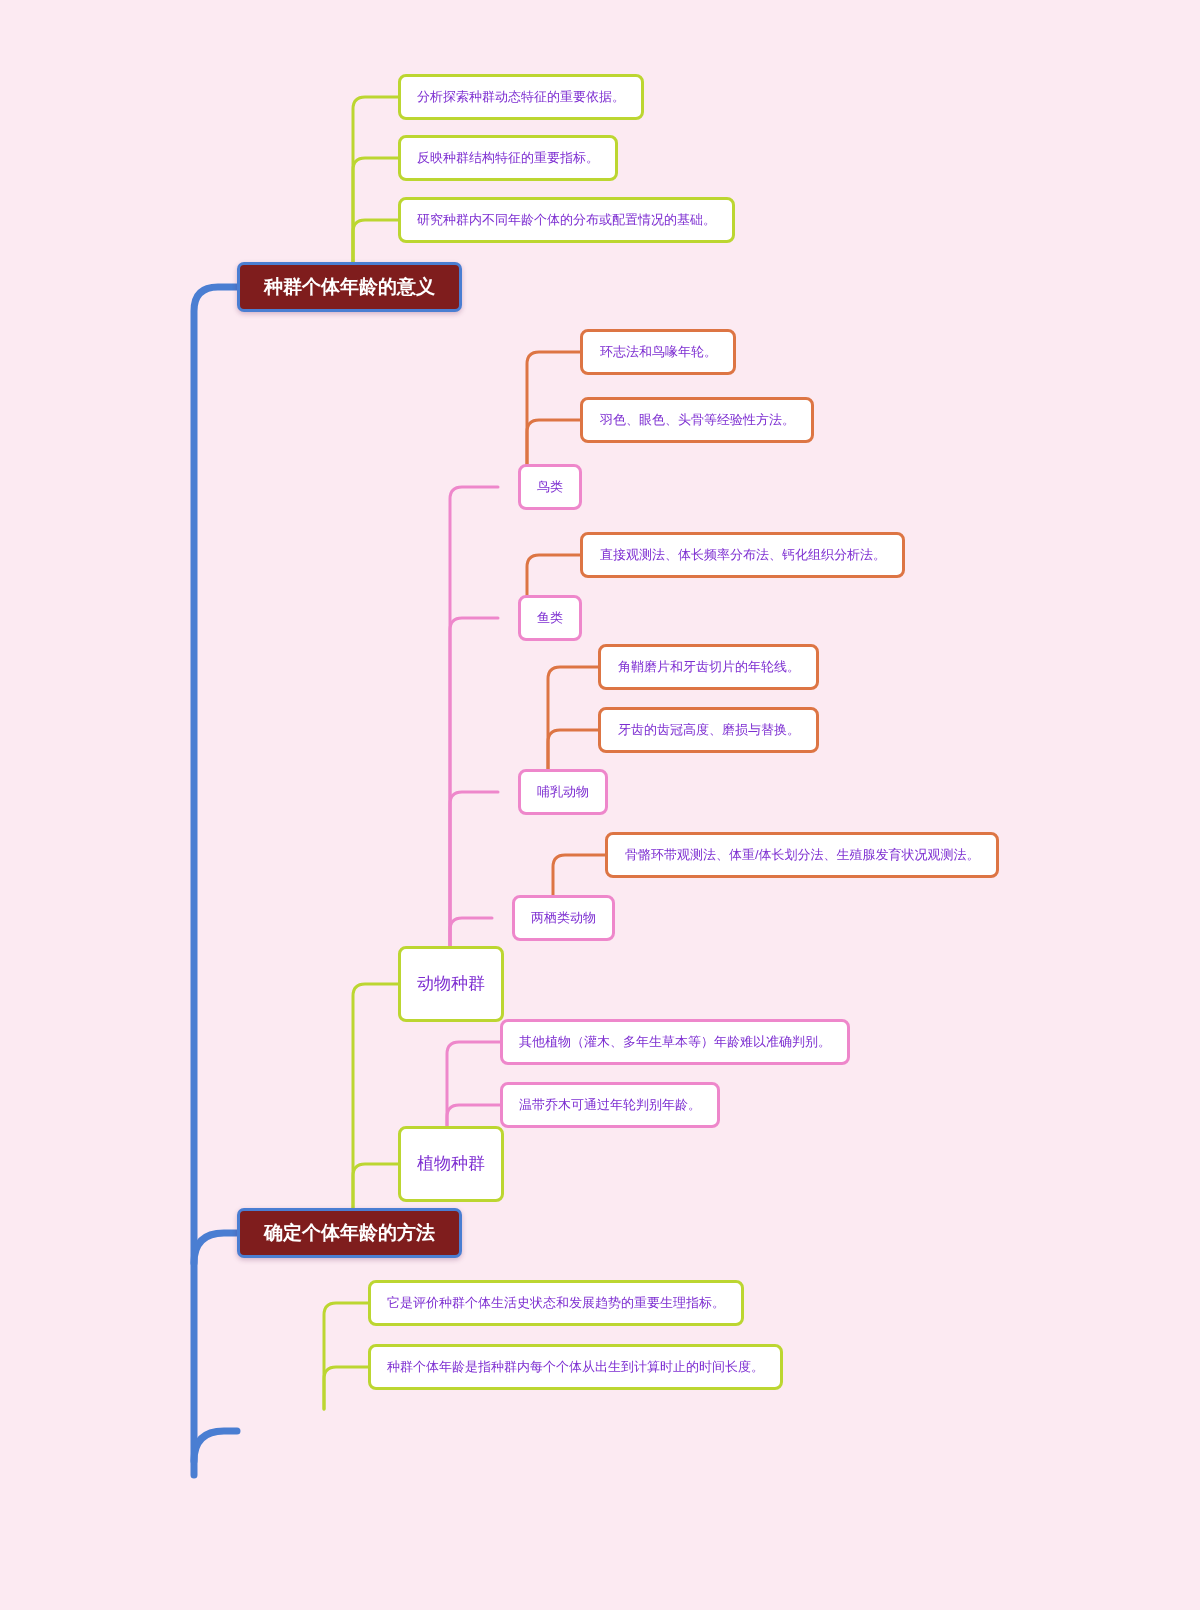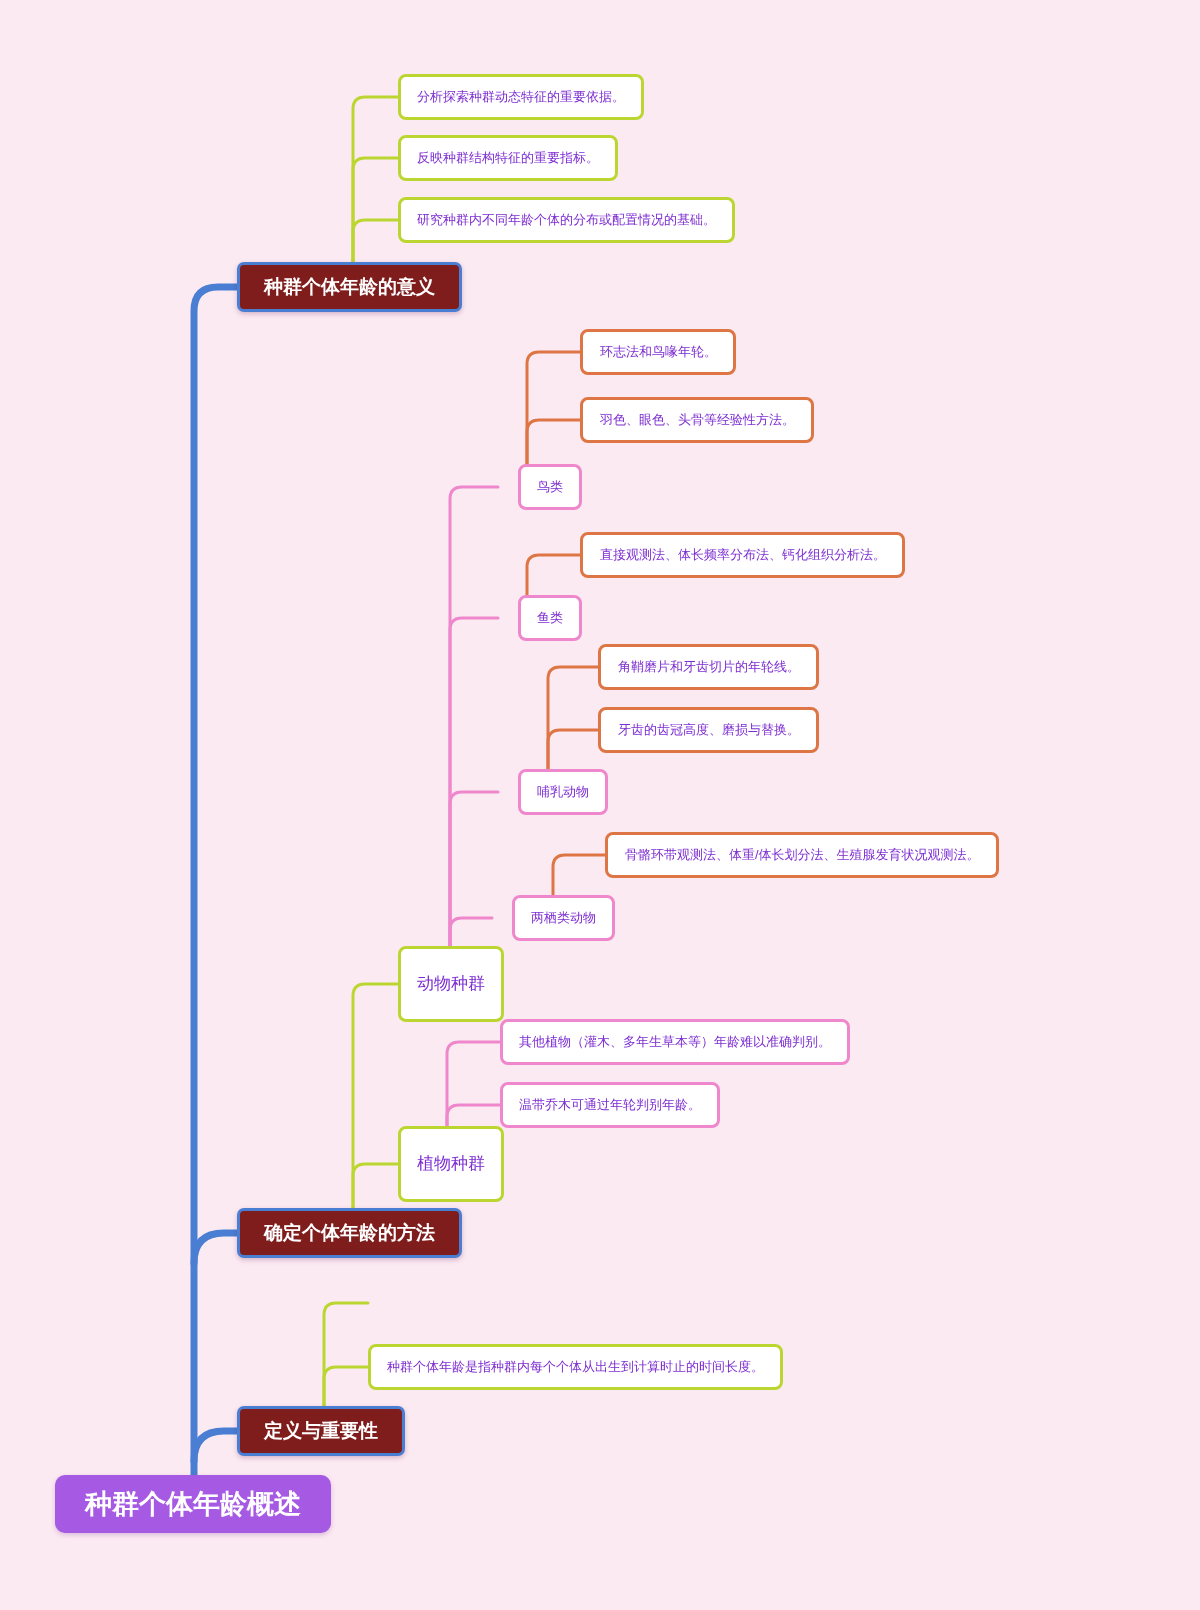--- a/index.html
+++ b/index.html
@@ -152,18 +152,17 @@
   <div class="node sub sub-pink" style="left:492px; top:918px">两栖类动物</div>
 
   <div class="node group-green" style="left:398px; top:984px">动物种群</div>
 
   <div class="node leaf leaf-pink" style="left:500px; top:1105px">温带乔木可通过年轮判别年龄。</div>
   <div class="node leaf leaf-pink" style="left:500px; top:1042px">其他植物（灌木、多年生草本等）年龄难以准确判别。</div>
   <div class="node group-green" style="left:398px; top:1164px">植物种群</div>
 
   <div class="node main" style="left:237px; top:1233px">确定个体年龄的方法</div>
 
+  <div class="node leaf leaf-green" style="left:368px; top:1303px">它是评价种群个体生活史状态和发展趋势的重要生理指标。</div>
   <div class="node leaf leaf-green" style="left:368px; top:1367px">种群个体年龄是指种群内每个个体从出生到计算时止的时间长度。</div>
-  <div class="node main" style="left:237px; top:1431px">定义与重要性</div>
 
-  <div class="node root" style="left:55px; top:1504px">种群个体年龄概述</div>
 
 </div>
 
 </body></html>

